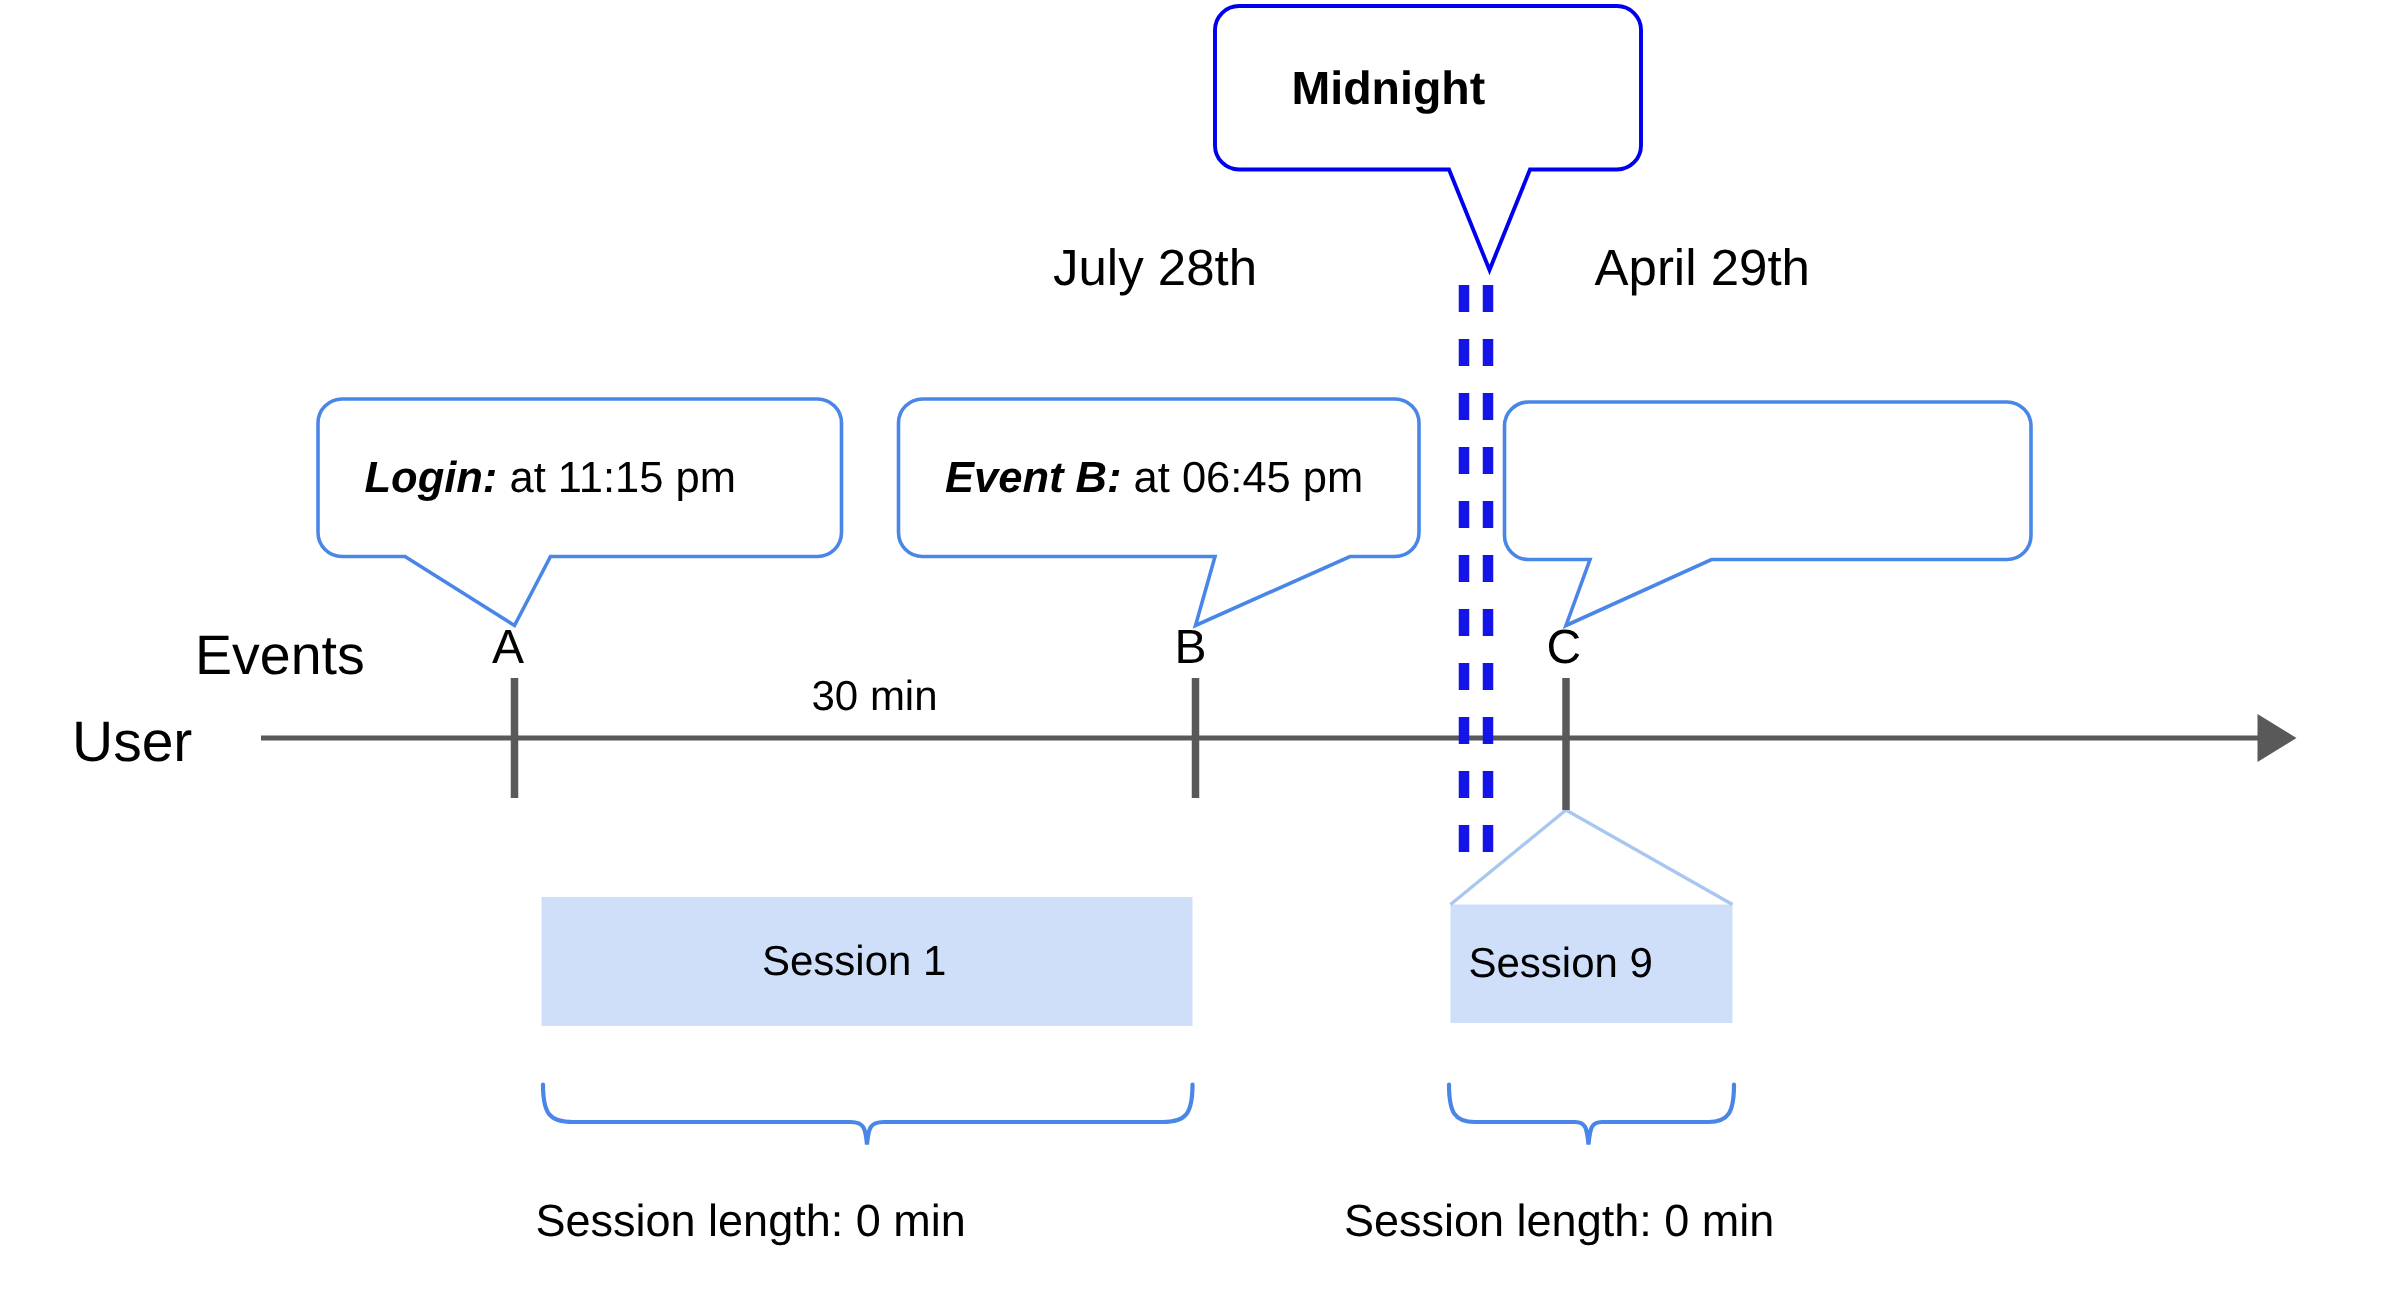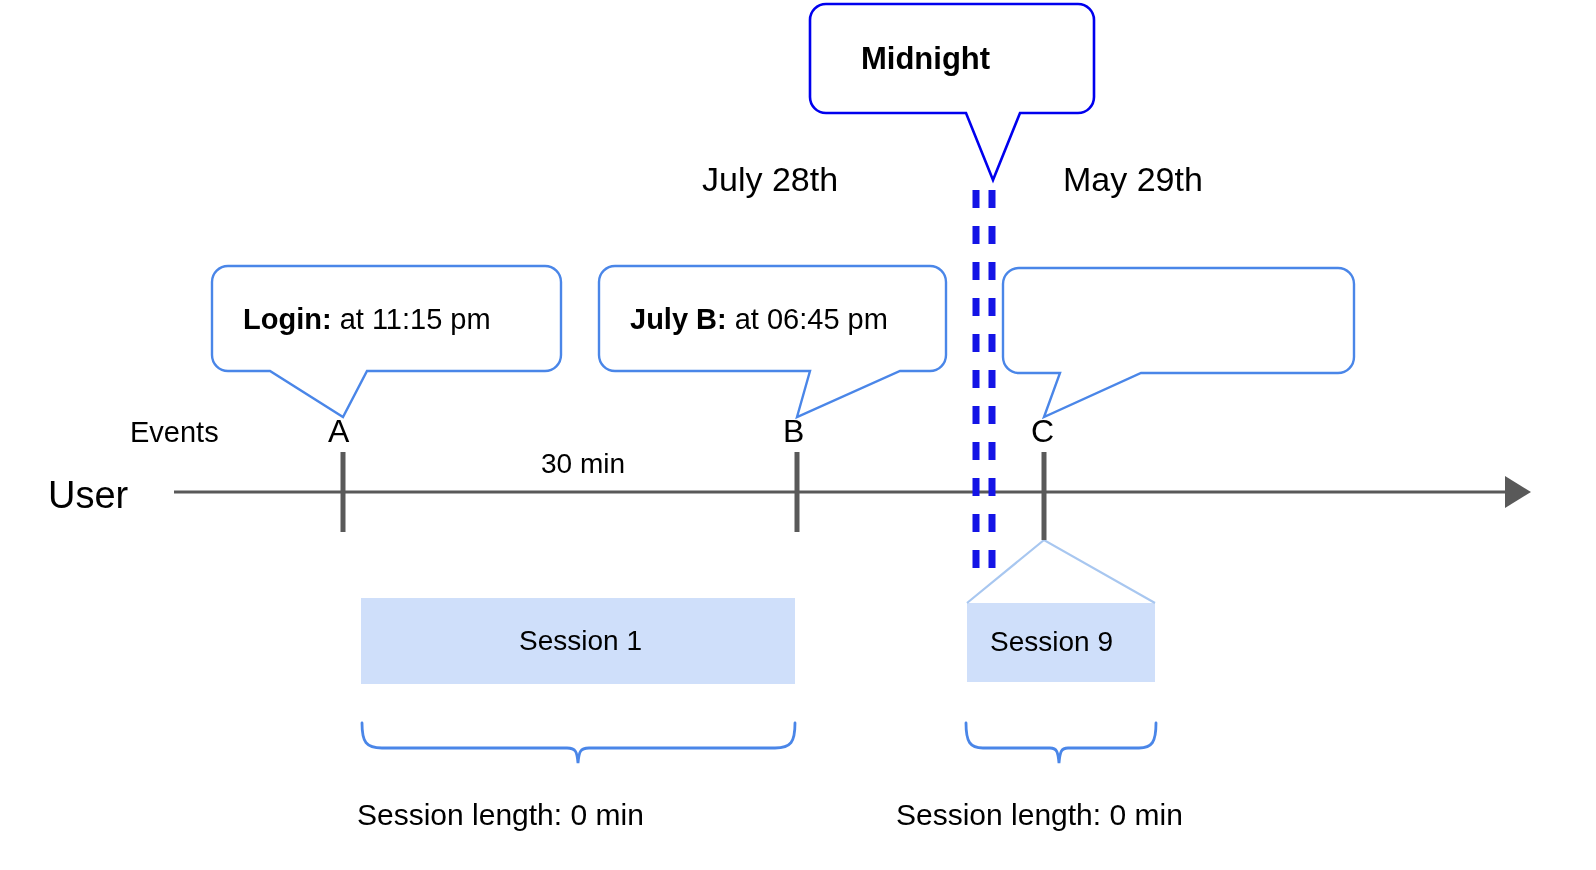--- a/index.html
+++ b/index.html
@@ -34,41 +34,41 @@
   }
   .bubble-text {
     position: absolute;
     white-space: nowrap;
     color: #000000;
     font-size: 29px;
     line-height: 1;
   }
   .bubble-text b {
     font-weight: bold;
+    font-style: italic;
   }
   .midnight-text {
     position: absolute;
     white-space: nowrap;
     color: #000000;
     font-size: 31px;
     font-weight: bold;
     line-height: 1;
   }
   .date-lbl { font-size: 34px; }
   .axis-lbl-user { font-size: 38px; }
-  .axis-lbl-events { font-size: 29px; }
+  .axis-lbl-events { font-size: 37px; }
   .event-letter { font-size: 32px; }
   .dur-lbl { font-size: 28px; }
   .session-lbl {
     position: absolute;
     font-size: 28px;
     color: #000000;
     white-space: nowrap;
     line-height: 1;
-    margin-left: 11px;
   }
   .session-len-lbl { font-size: 30px; }
 </style>
 </head>
 <body>
 
 <div id="canvas">
 
   <svg id="vectors" viewBox="0 0 1596 870" xmlns="http://www.w3.org/2000/svg">
 
@@ -152,28 +152,28 @@
              L 1050 748
              C 1057 748, 1058 752, 1059 763
              C 1060 752, 1061 748, 1068 748
              L 1139 748
              C 1152 748, 1156 742, 1156 723" fill="none" stroke="#4a86e8" stroke-width="2.8" stroke-linecap="round"></path>
   </svg>
 
   <div class="midnight-text" style="left:861px; top:43px;">Midnight</div>
 
   <div class="lbl date-lbl" style="left:702px; top:162px;">July 28th</div>
-  <div class="lbl date-lbl" style="left:1063px; top:162px;">May 29th</div>
+  <div class="lbl date-lbl" style="left:1063px; top:162px;">April 29th</div>
 
   <div class="bubble-text" style="left:243px; top:305px;">
     <b>Login:</b><span> at 11:15 pm</span>
   </div>
 
   <div class="bubble-text" style="left:630px; top:305px;">
-    <b>July B:</b><span> at 06:45 pm</span>
+    <b>Event B:</b><span> at 06:45 pm</span>
   </div>
 
 
   <div class="lbl axis-lbl-events" style="left:130px; top:418px;">Events</div>
   <div class="lbl axis-lbl-user" style="left:48px; top:476px;">User</div>
 
   <div class="lbl event-letter" style="left:328px; top:415px;">A</div>
   <div class="lbl event-letter" style="left:783px; top:415px;">B</div>
   <div class="lbl event-letter" style="left:1031px; top:415px;">C</div>
 

